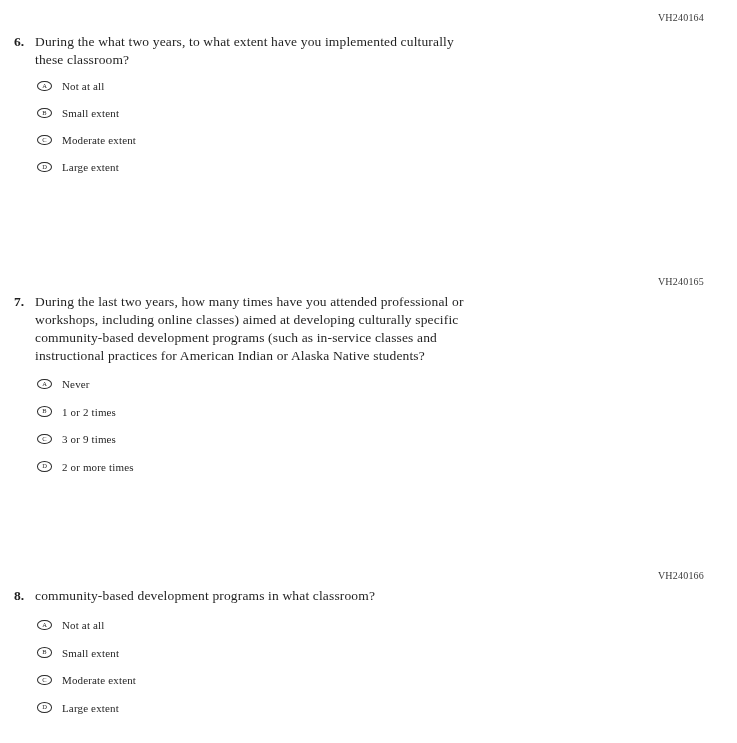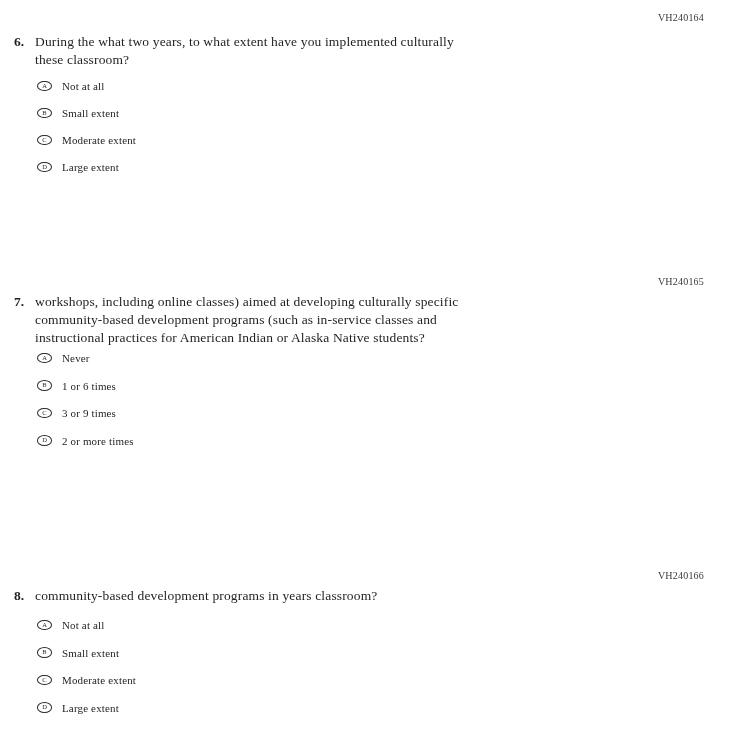--- a/index.html
+++ b/index.html
@@ -47,21 +47,21 @@
     line-height: 18px;
   }
   .qlines {
     margin-left: 35px;
     font-size: 13.5px;
     line-height: 18px;
     letter-spacing: 0.15px;
   }
   .options { margin-left: 37px; }
   .sec-1 .options { margin-top: 10px; }
-  .sec-2 .options { margin-top: 4px; }
+  .sec-2 .options { margin-top: 12px; }
   .sec-3 .options { margin-top: 13px; }
   .option {
     display: flex;
     align-items: center;
     height: 14px;
     margin-bottom: 13.5px;
     cursor: default;
   }
   .sec-1 .option { margin-bottom: 13px; }
   .bubble {
@@ -119,51 +119,52 @@
         <span class="option-label">Large extent</span>
       </div>
     </div>
   </div>
 
   <div class="section sec-2">
     <div class="qcode">VH240165</div>
     <div class="qblock">
       <span class="qnum">7.</span>
       <div class="qlines">
+        <div>During the last two years, how many times have you attended professional or</div>
         <div>workshops, including online classes) aimed at developing culturally specific</div>
         <div>community-based development programs (such as in-service classes and</div>
         <div>instructional practices for American Indian or Alaska Native students?</div>
       </div>
     </div>
     <div class="options">
       <div class="option">
         <span class="bubble">A</span>
         <span class="option-label">Never</span>
       </div>
       <div class="option">
         <span class="bubble">B</span>
-        <span class="option-label">1 or 6 times</span>
+        <span class="option-label">1 or 2 times</span>
       </div>
       <div class="option">
         <span class="bubble">C</span>
         <span class="option-label">3 or 9 times</span>
       </div>
       <div class="option">
         <span class="bubble">D</span>
         <span class="option-label">2 or more times</span>
       </div>
     </div>
   </div>
 
   <div class="section sec-3">
     <div class="qcode">VH240166</div>
     <div class="qblock">
       <span class="qnum">8.</span>
       <div class="qlines">
-        <div>community-based development programs in years classroom?</div>
+        <div>community-based development programs in what classroom?</div>
       </div>
     </div>
     <div class="options">
       <div class="option">
         <span class="bubble">A</span>
         <span class="option-label">Not at all</span>
       </div>
       <div class="option">
         <span class="bubble">B</span>
         <span class="option-label">Small extent</span>

